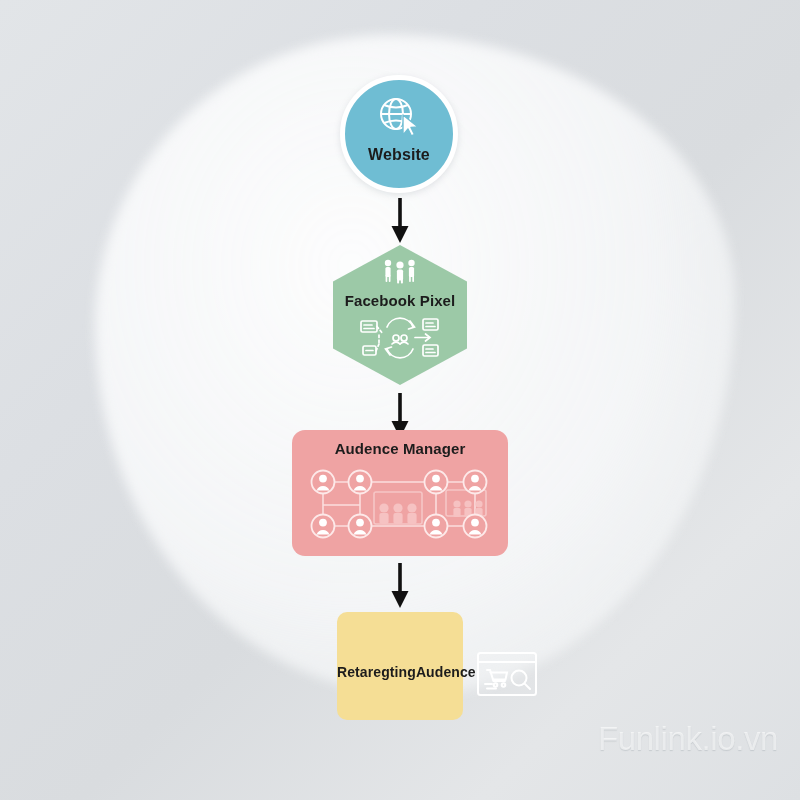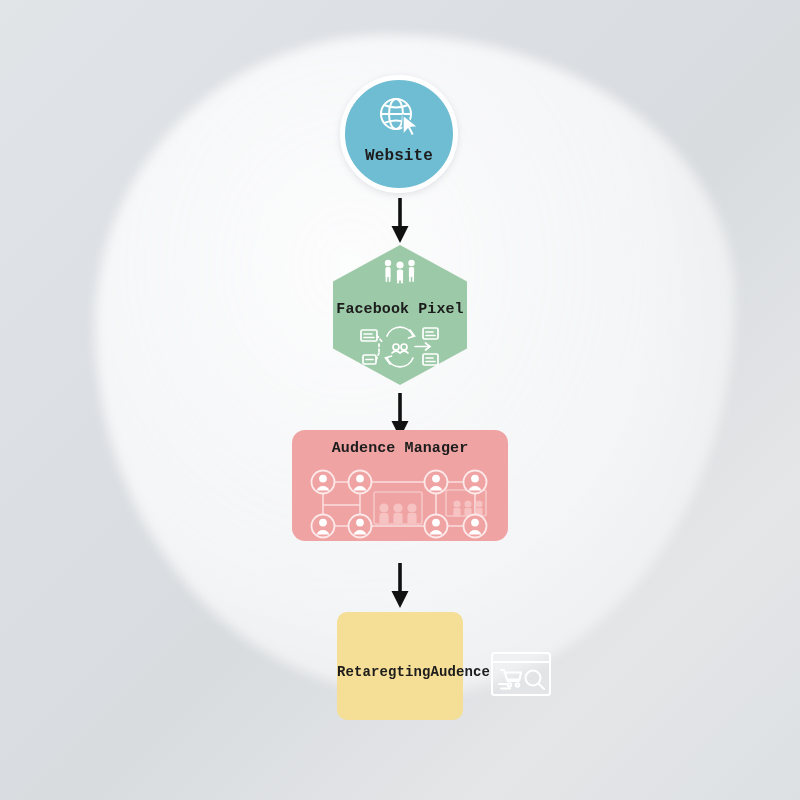--- a/index.html
+++ b/index.html
@@ -5,21 +5,21 @@
   html, body {
     margin: 0;
     padding: 0;
     background: #ffffff;
   }
   #canvas {
     position: relative;
     width: 800px;
     height: 800px;
     overflow: hidden;
-    font-family: Liberation Mono, monospace;
+    font-family: Liberation Sans, sans-serif;
     background: linear-gradient(135deg, #e2e5e8 0%, #dcdfe3 30%, #d9dcdf 55%, #e4e6e8 80%, #dde0e3 100%);
   }
 
   
   .bg-blob {
     position: absolute;
     left: 95px;
     top: 35px;
     width: 640px;
     height: 660px;
@@ -77,29 +77,29 @@
   .hex-inner {
     position: absolute;
     inset: 0;
     display: flex;
     flex-direction: column;
     align-items: center;
     justify-content: flex-start;
     padding-top: 13px;
     box-sizing: border-box;
   }
-  .hex-node .node-label { font-size: 15px; margin: 12px 0 3px 0; }
+  .hex-node .node-label { font-size: 15px; margin: 4px 0 3px 0; }
 
   
   .audience-node {
     position: absolute;
     left: 292px;
     top: 430px;
     width: 216px;
-    height: 111px;
+    height: 126px;
     background: #efa3a3;
     border-radius: 13px;
     display: flex;
     flex-direction: column;
     align-items: center;
     padding-top: 10px;
     box-sizing: border-box;
   }
   .audience-node .node-label { font-size: 15px; }
 
@@ -343,14 +343,15 @@
           <line x1="9" y1="33" x2="16" y2="33"></line>
           <line x1="11" y1="37.5" x2="20" y2="37.5"></line>
 
           <circle cx="43" cy="27" r="7.5"></circle>
           <line x1="48.6" y1="32.6" x2="54" y2="38"></line>
         </g>
       </svg>
     </span>
   </div>
 
+  <div class="watermark">Funlink.io.vn</div>
 
 </div>
 
 </body></html>

